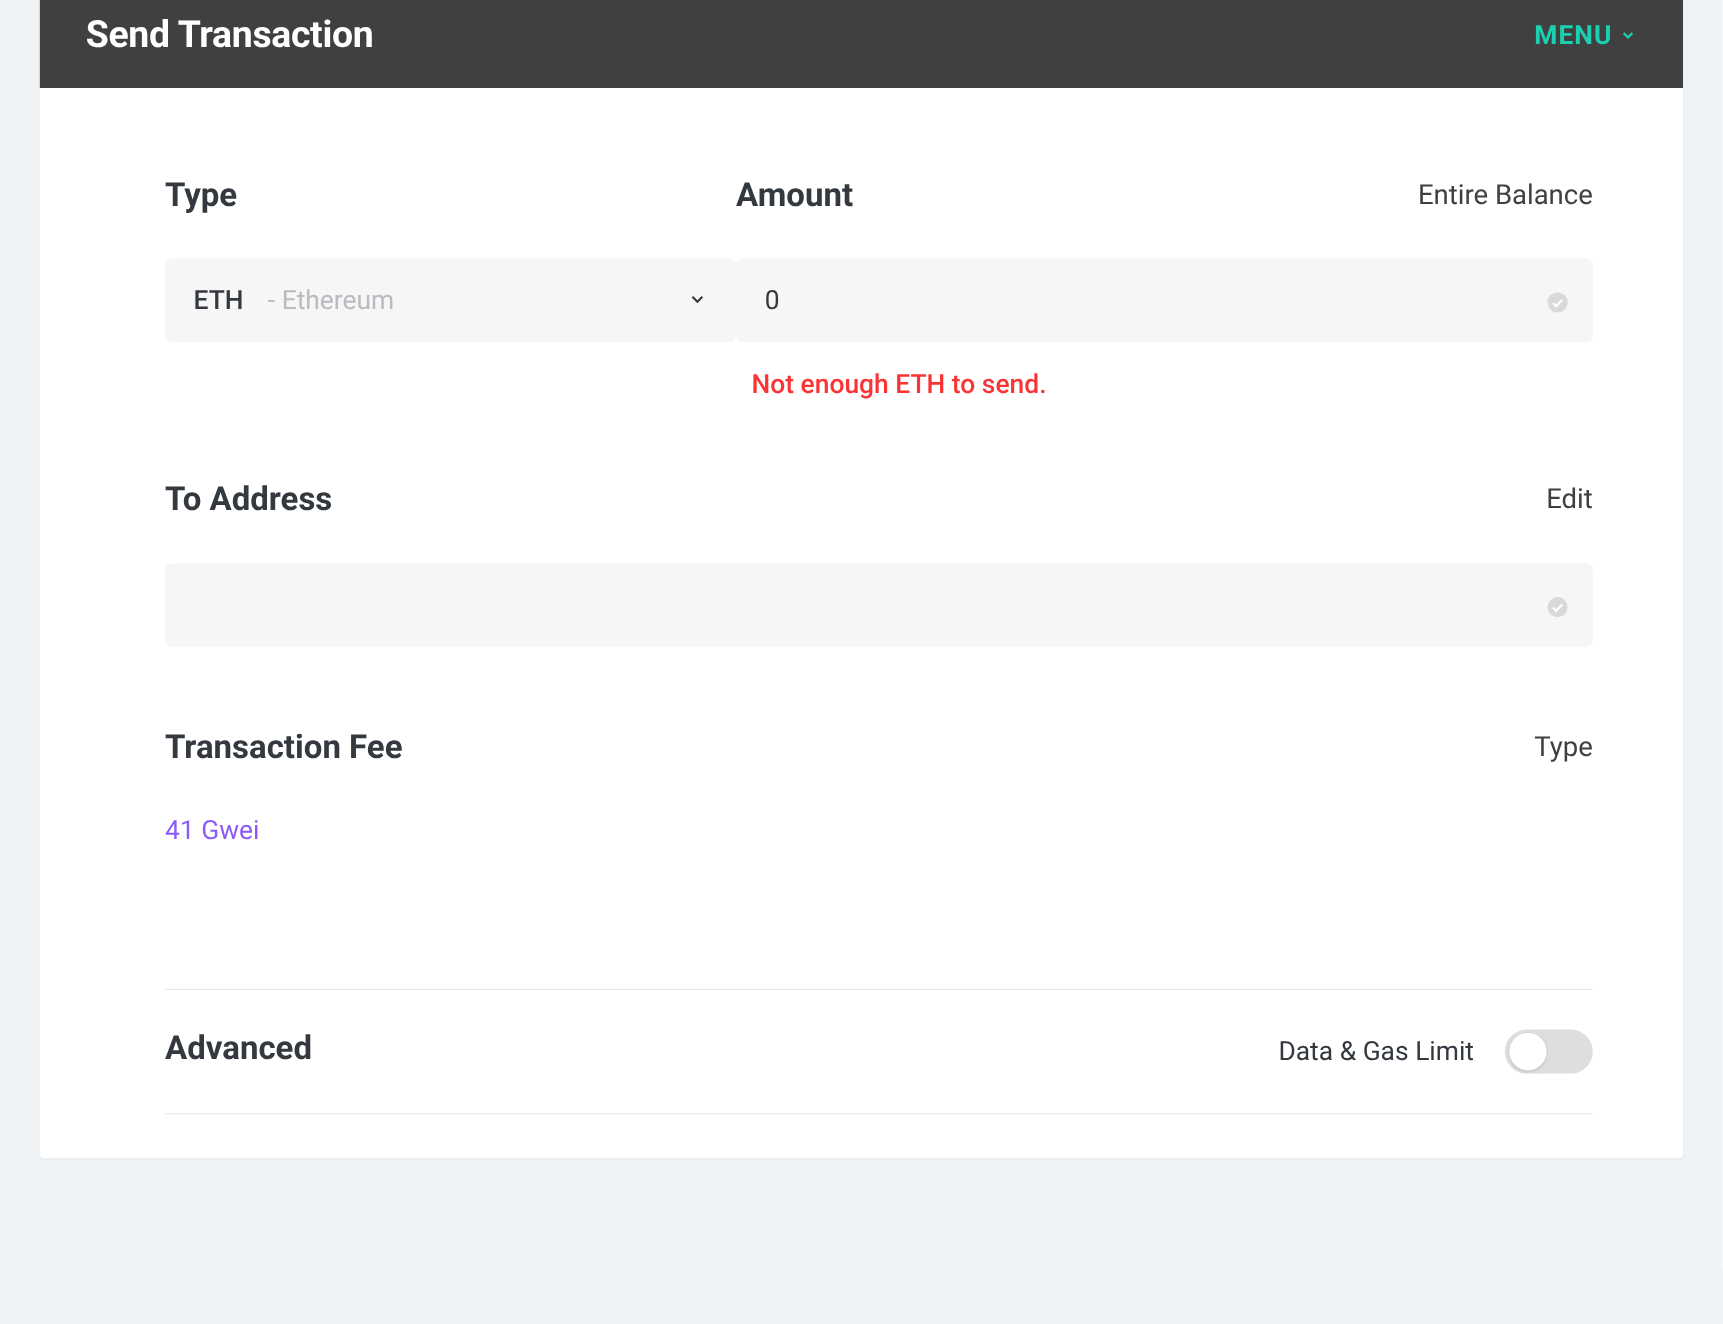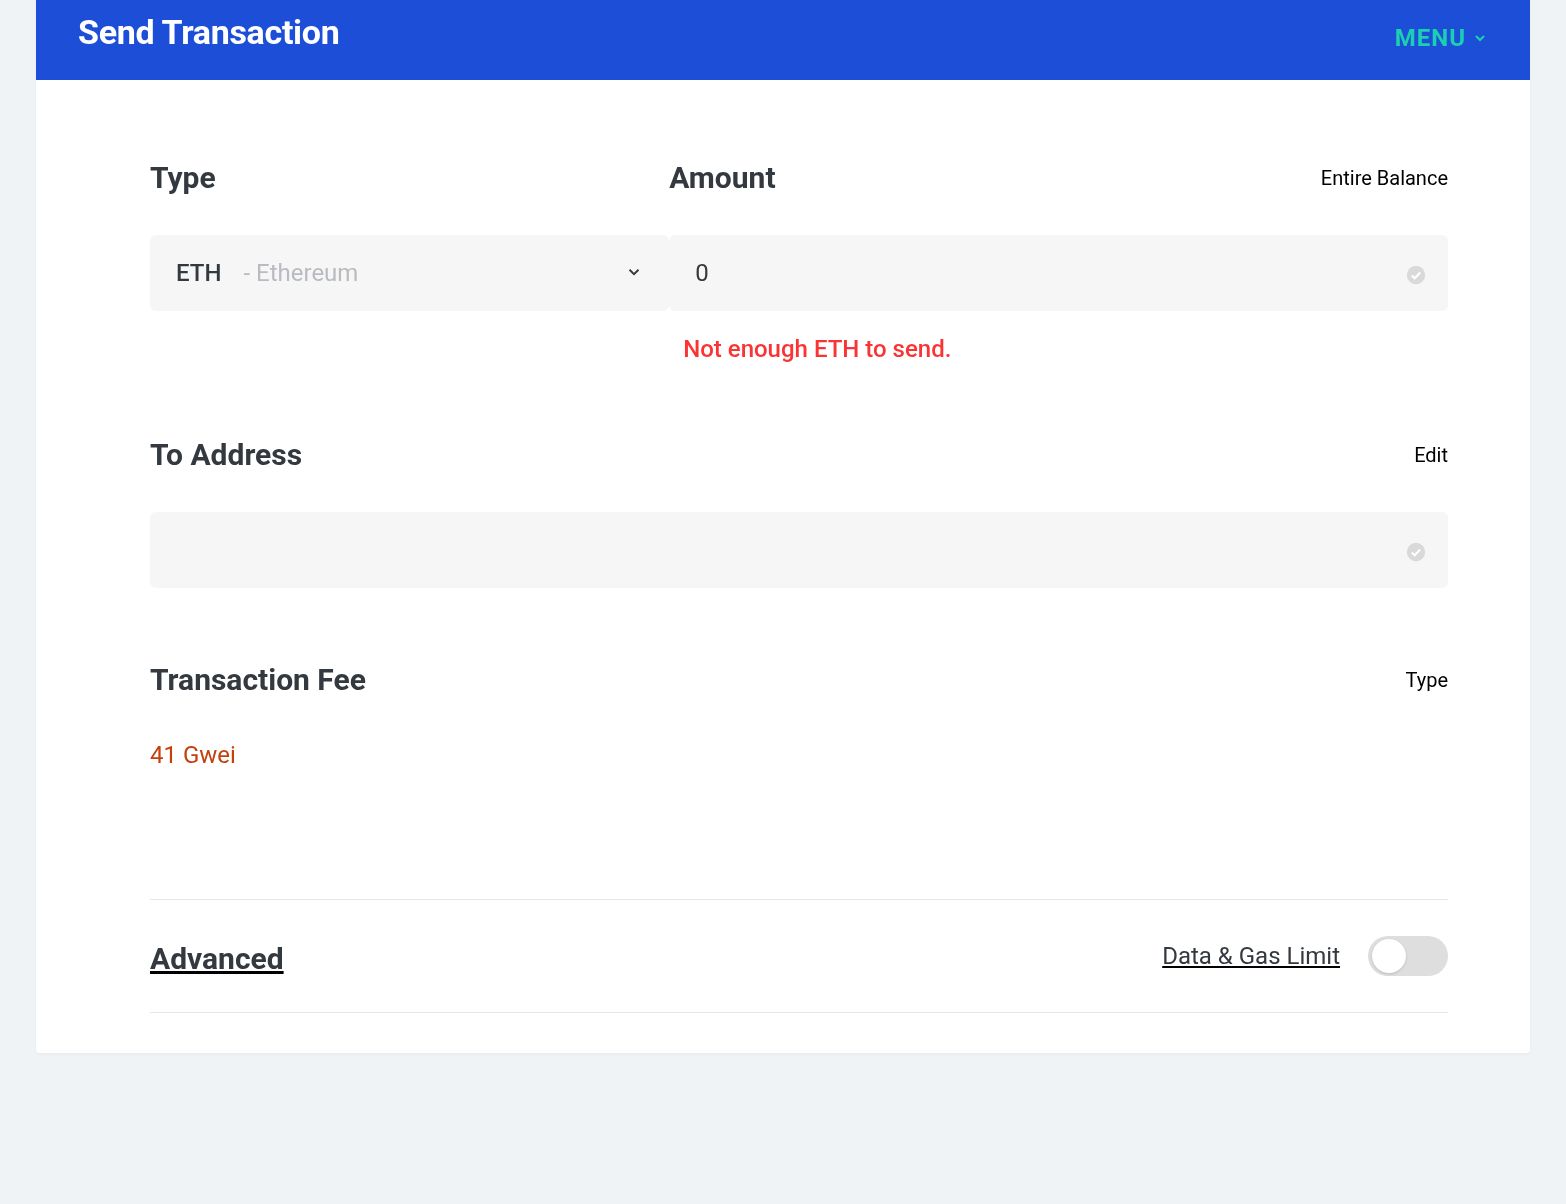--- a/index.html
+++ b/index.html
@@ -11,26 +11,26 @@
       padding: 0 36px;
     }
     .card {
       background: #fff;
       width: 100%;
       border-radius: 0 0 4px 4px;
       overflow: hidden;
       box-shadow: 0 1px 3px rgba(0,0,0,0.04);
     }
     .card-header {
-      background: #1d4ed8;
+      background: #404040;
       color: #fff;
       padding: 12px 42px 28px 42px;
       display: flex;
       justify-content: space-between;
-      align-items: flex-end;
+      align-items: center;
     }
     .card-header h1 {
       font-size: 34px;
       font-weight: 700;
       letter-spacing: -0.3px;
     }
     .menu-btn {
       color: #1bd0b0;
       font-weight: 700;
       font-size: 24px;
@@ -53,22 +53,22 @@
       justify-content: space-between;
       align-items: center;
       margin-bottom: 40px;
     }
     .label {
       font-size: 30px;
       font-weight: 700;
       color: #33393f;
     }
     .link-action {
-      color: #000000;
-      font-size: 20px;
+      color: #404040;
+      font-size: 25px;
       font-weight: 400;
       cursor: pointer;
     }
     .select-box, .input-box {
       background: #f6f6f6;
       border: none;
       border-radius: 6px;
       height: 76px;
       width: 100%;
       display: flex;
@@ -96,34 +96,33 @@
       font-size: 24px;
       font-weight: 500;
       margin-top: 24px;
       margin-left: 14px;
     }
     .section-gap { margin-top: 74px; }
     .fee-row {
       display: flex;
       justify-content: space-between;
       font-size: 24px;
-      color: #c2410c;
+      color: #8b5cf6;
       margin-top: 44px;
     }
     .divider {
       border: none;
       border-top: 1px solid #e6e6e6;
       margin-top: 130px;
     }
     .advanced-row {
       display: flex;
       justify-content: space-between;
-      align-items: flex-end;
+      align-items: flex-start;
       padding: 36px 0;
-      text-decoration: underline;
     }
     .advanced-row .label { font-size: 30px; }
     .toggle-group { display: flex; align-items: center; gap: 28px; }
     .toggle-label { font-size: 24px; color: #33393f; }
     .toggle {
       width: 80px; height: 40px; border-radius: 20px;
       background: #dedede; position: relative; cursor: pointer;
     }
     .toggle-knob {
       width: 34px; height: 34px; border-radius: 50%;

